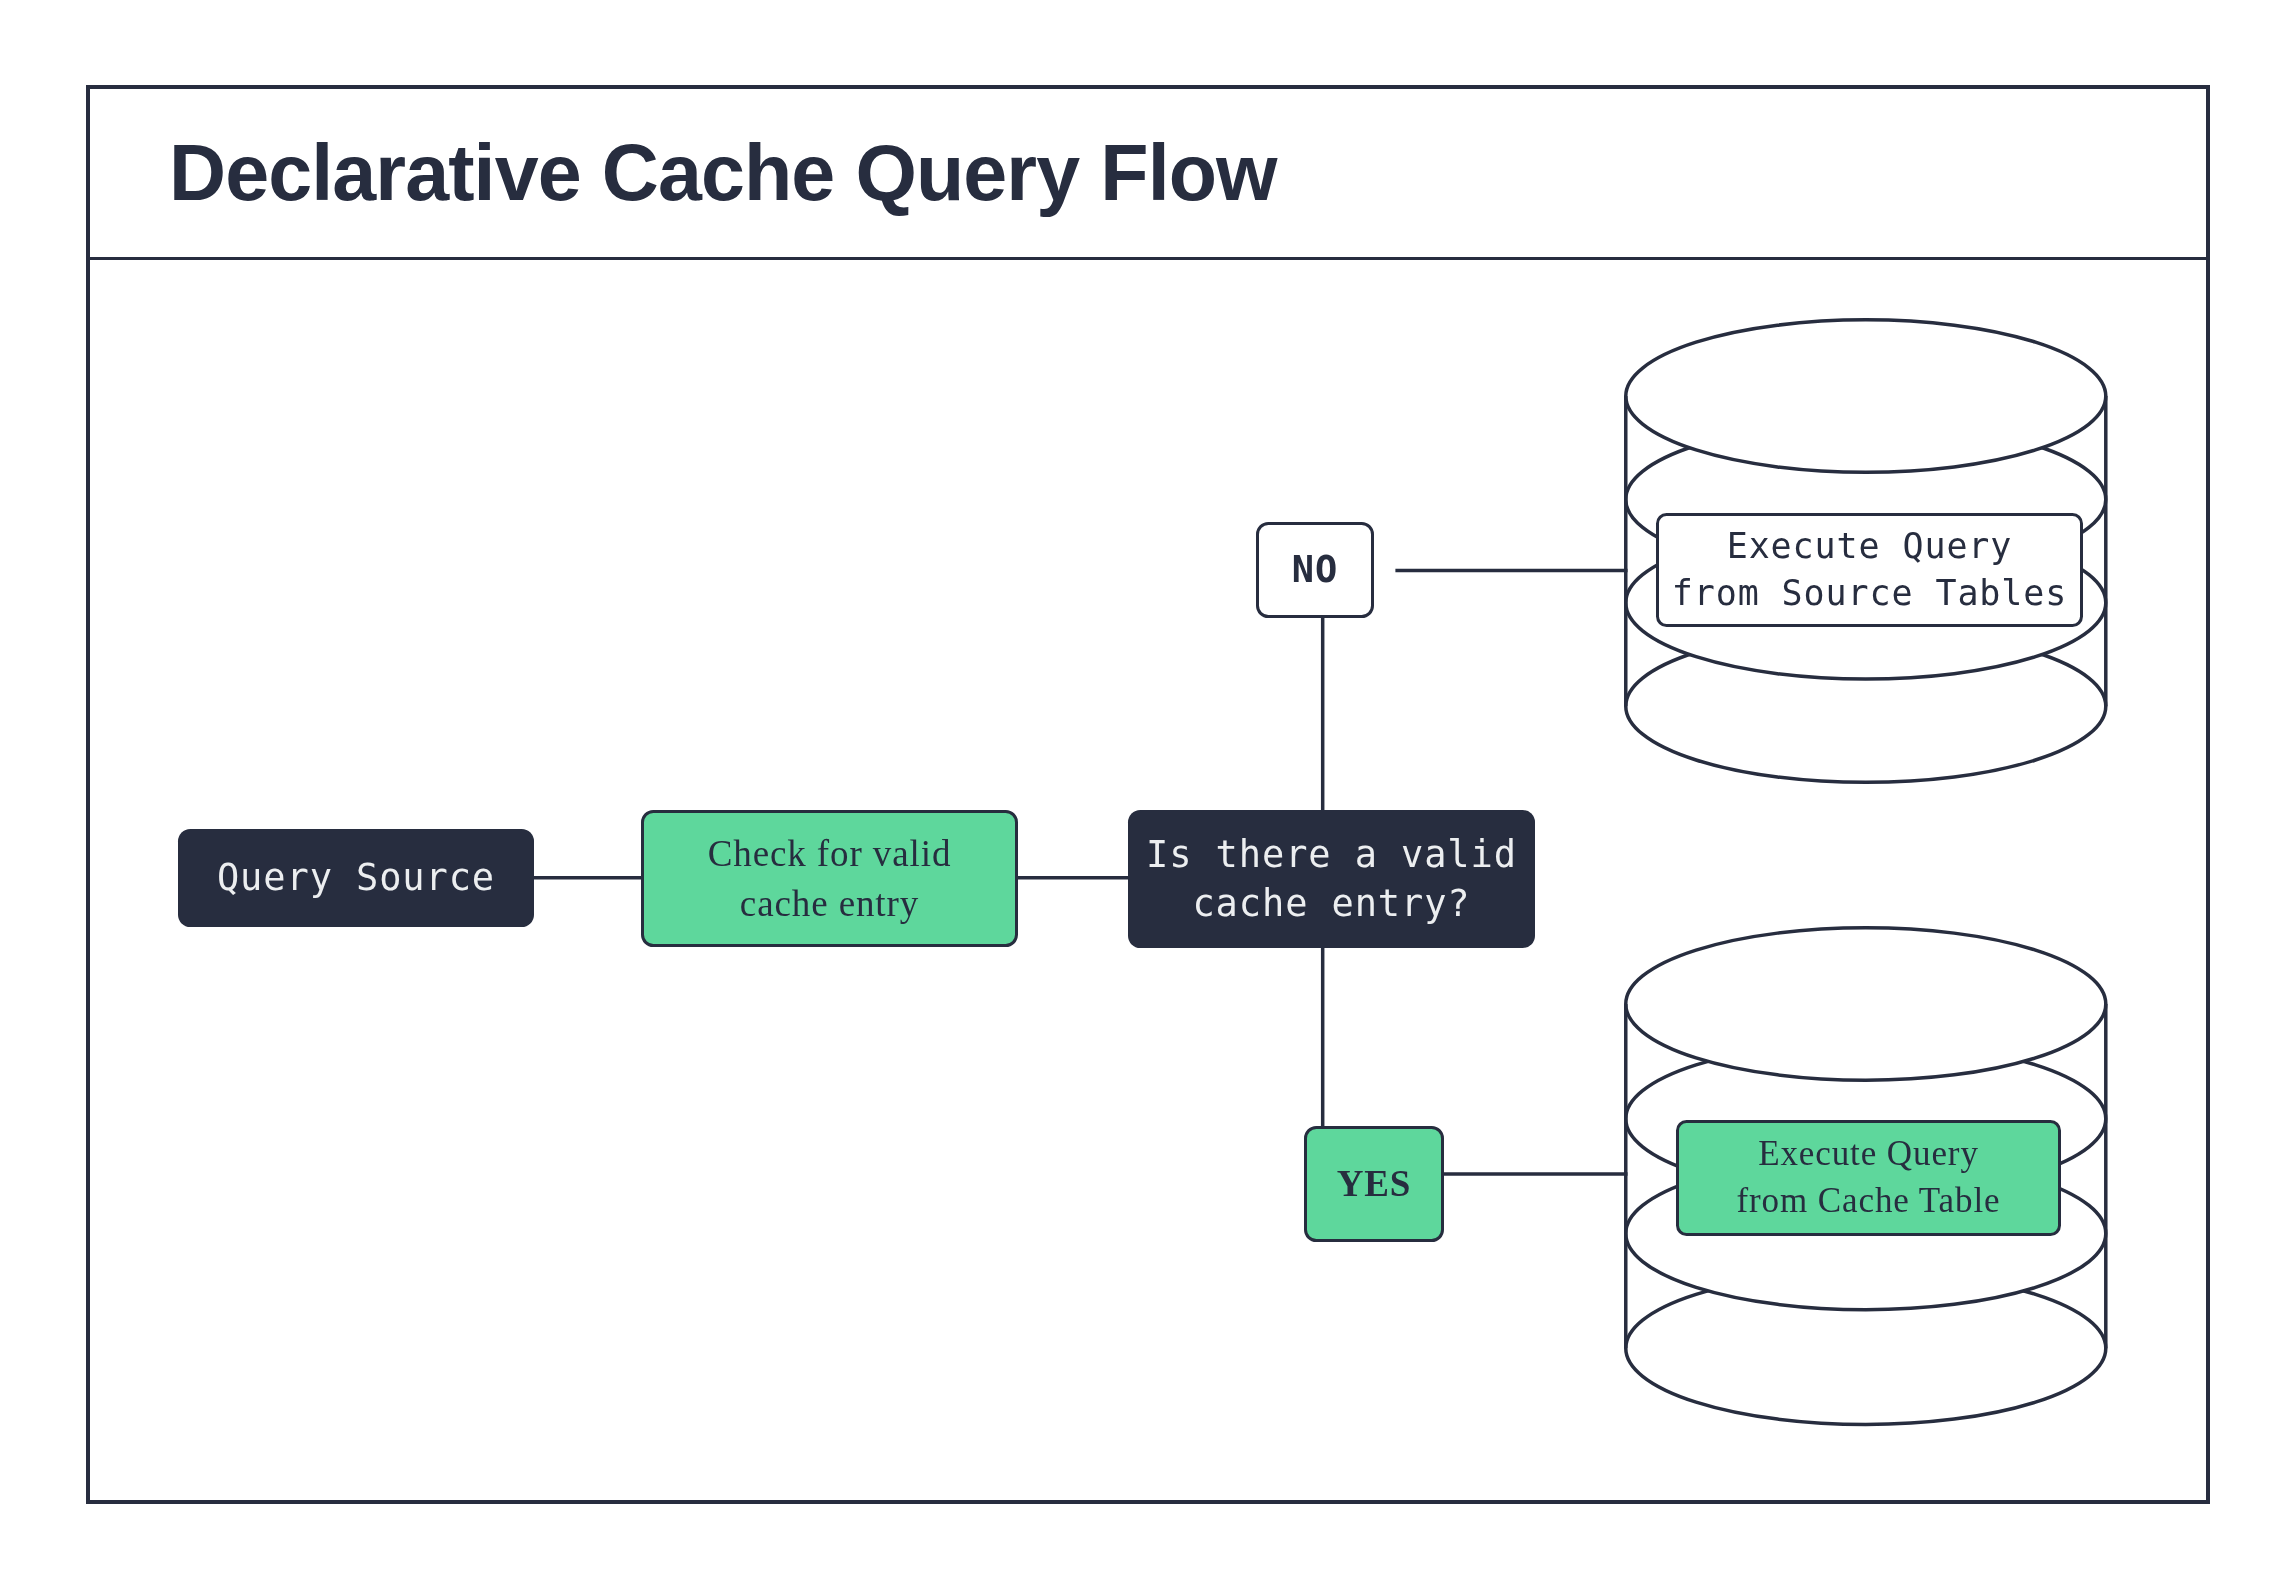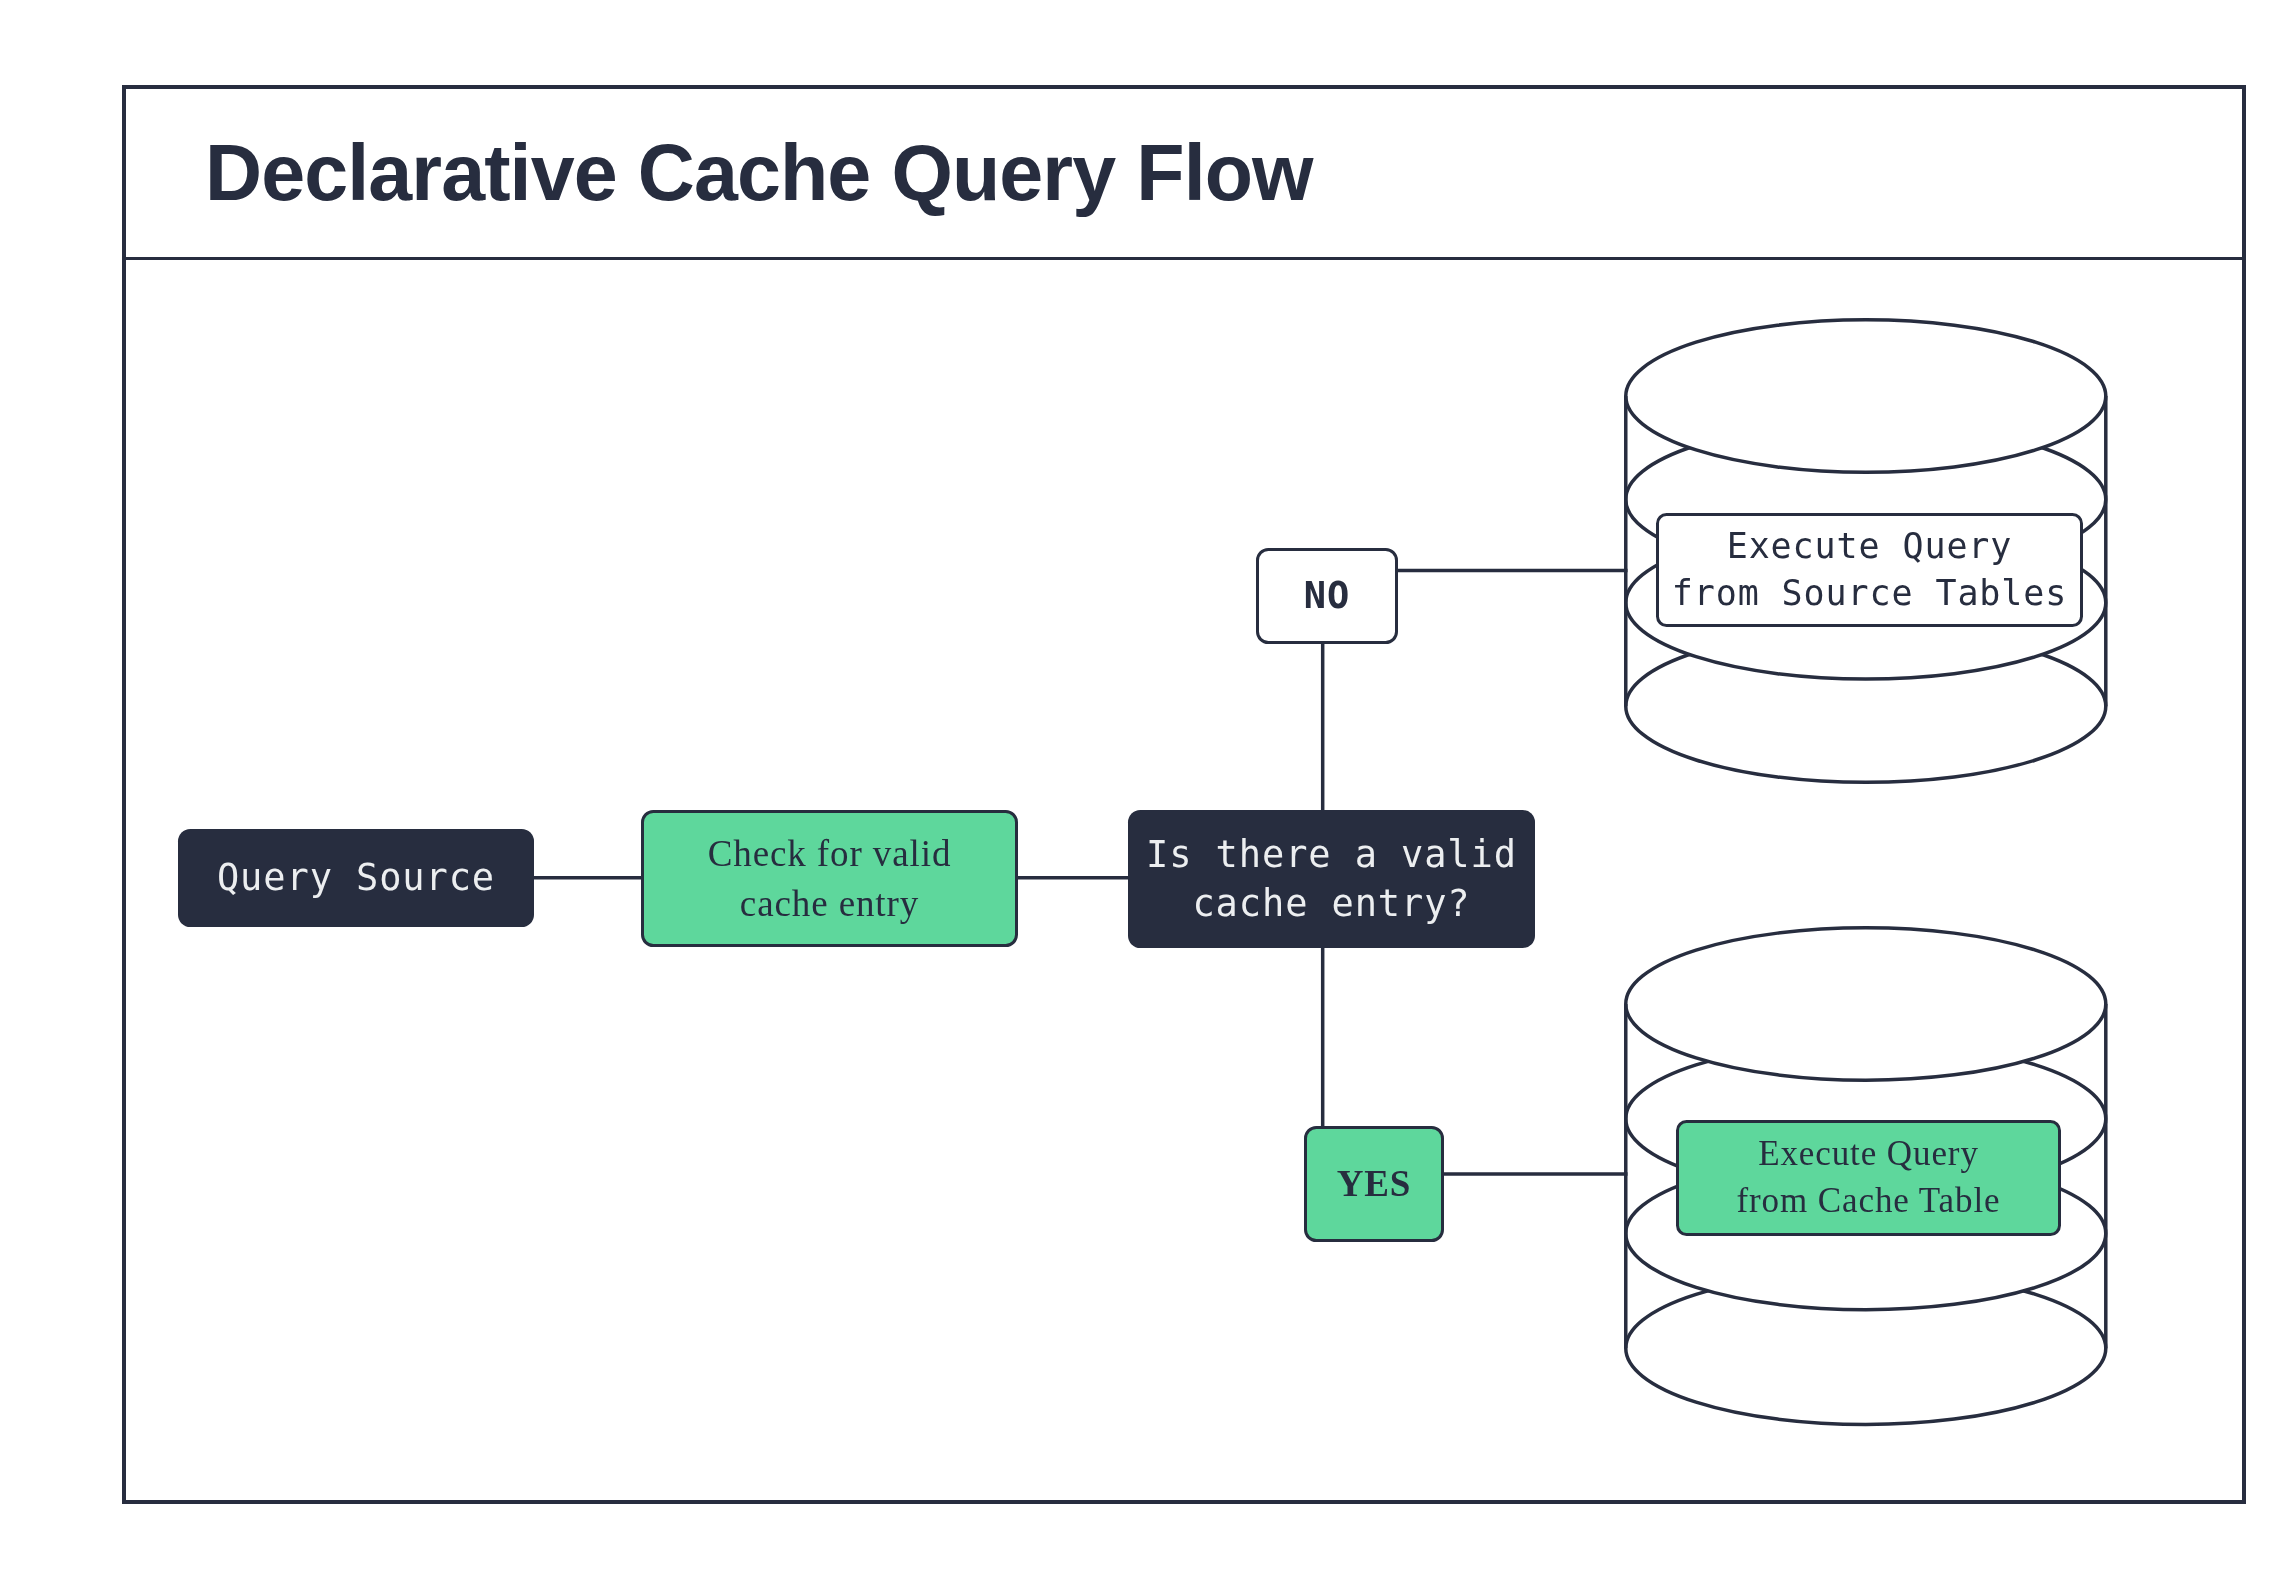--- a/index.html
+++ b/index.html
@@ -16,21 +16,20 @@
   }
   .frame {
     position: absolute;
     left: 86px;
     top: 85px;
     width: 2124px;
     height: 1419px;
     border: 4.4px solid #272d3f;
     box-sizing: border-box;
     background: transparent;
-    margin-left: 36px;
   }
   .titlebar {
     position: absolute;
     left: 0;
     top: 0;
     right: 0;
     height: 171px;
     border-bottom: 3.5px solid #272d3f;
     box-sizing: border-box;
     display: flex;
@@ -67,21 +66,21 @@
     letter-spacing: 0.9px;
   }
   .node.dark  { background: #272d3f; color: #eceef0; }
   .node.green { background: #5ed79c; border: 3.5px solid #272d3f; color: #272d3f; font-family: Liberation Serif, serif; }
   .node.light { background: #ffffff; border: 3.5px solid #272d3f; color: #272d3f; }
   .node.tag   { font-weight: 700; }
 
   #node-query     { left: 178px;  top: 829px;  width: 356px; height: 98px; }
   #node-check     { left: 641px;  top: 810px;  width: 377px; height: 137px; }
   #node-decision  { left: 1128px; top: 810px;  width: 407px; height: 138px; }
-  #node-no        { left: 1256px; top: 548px;  width: 142px; height: 96px; }
+  #node-no        { left: 1256px; top: 522px;  width: 118px; height: 96px; }
   #node-yes       { left: 1304px; top: 1126px; width: 140px; height: 116px; }
   #node-src-label   { left: 1656px; top: 513px;  width: 427px; height: 114px; border-radius: 10.5px; font-size: 35px; }
   #node-cache-label { left: 1676px; top: 1120px; width: 385px; height: 116px; border-radius: 10.5px; font-size: 35px; }
 </style>
 </head>
 <body>
 
 <div>
 
   <div class="frame">

